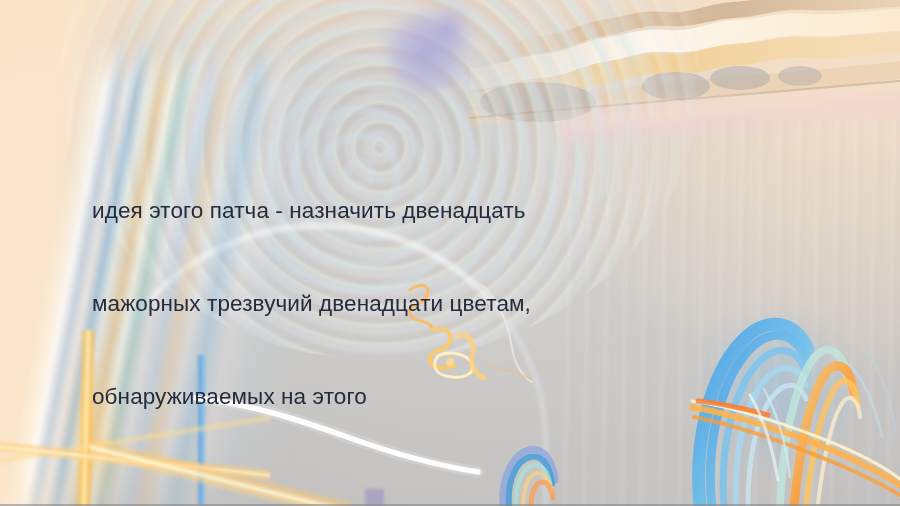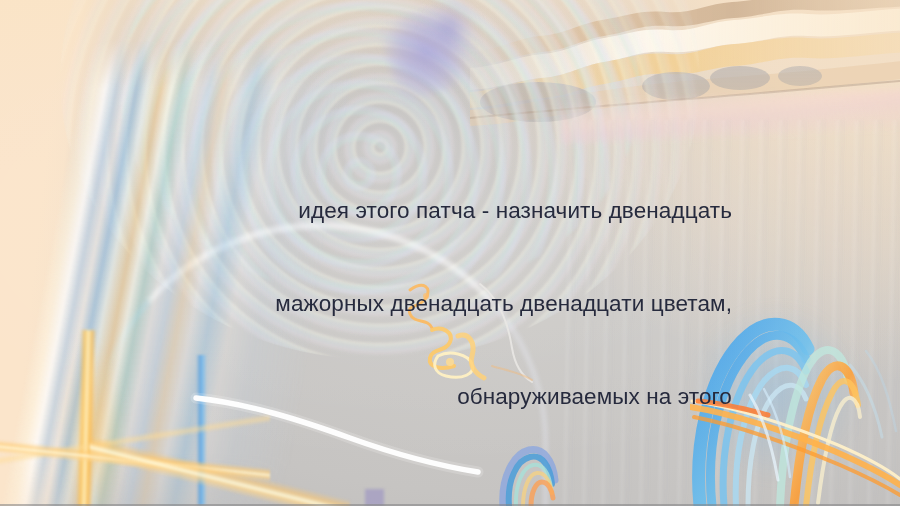--- a/index.html
+++ b/index.html
@@ -204,21 +204,21 @@
 
   
   #caption{
     position:absolute;left:92px;top:133px;width:640px;
     font-size:22.5px;
     line-height:31px;
     color:#262a3d;
     letter-spacing:.1px;
     white-space:pre-wrap;
   }
-  #caption div{display:block;text-align:right;}
+  #caption div{display:block;}
 </style>
 </head>
 <body>
 
 <div id="stage">
 
   <div class="layer" id="bg-base"></div>
   <div class="layer" id="bg-cream-left"></div>
   <div class="layer" id="bg-warm-top"></div>
 
@@ -348,17 +348,17 @@
       </g>
     </svg>
   </div>
 
   <div id="purple-square"></div>
   <div class="layer" id="haze"></div>
   <div id="bottom-line"></div>
 
   <div id="caption">
     <div>идея этого патча - назначить двенадцать</div>
-    <div>мажорных двенадцать двенадцати цветам,</div>
+    <div>мажорных трезвучий двенадцати цветам,</div>
     <div>обнаруживаемых на этого</div>
   </div>
 
 </div>
 
 </body></html>

